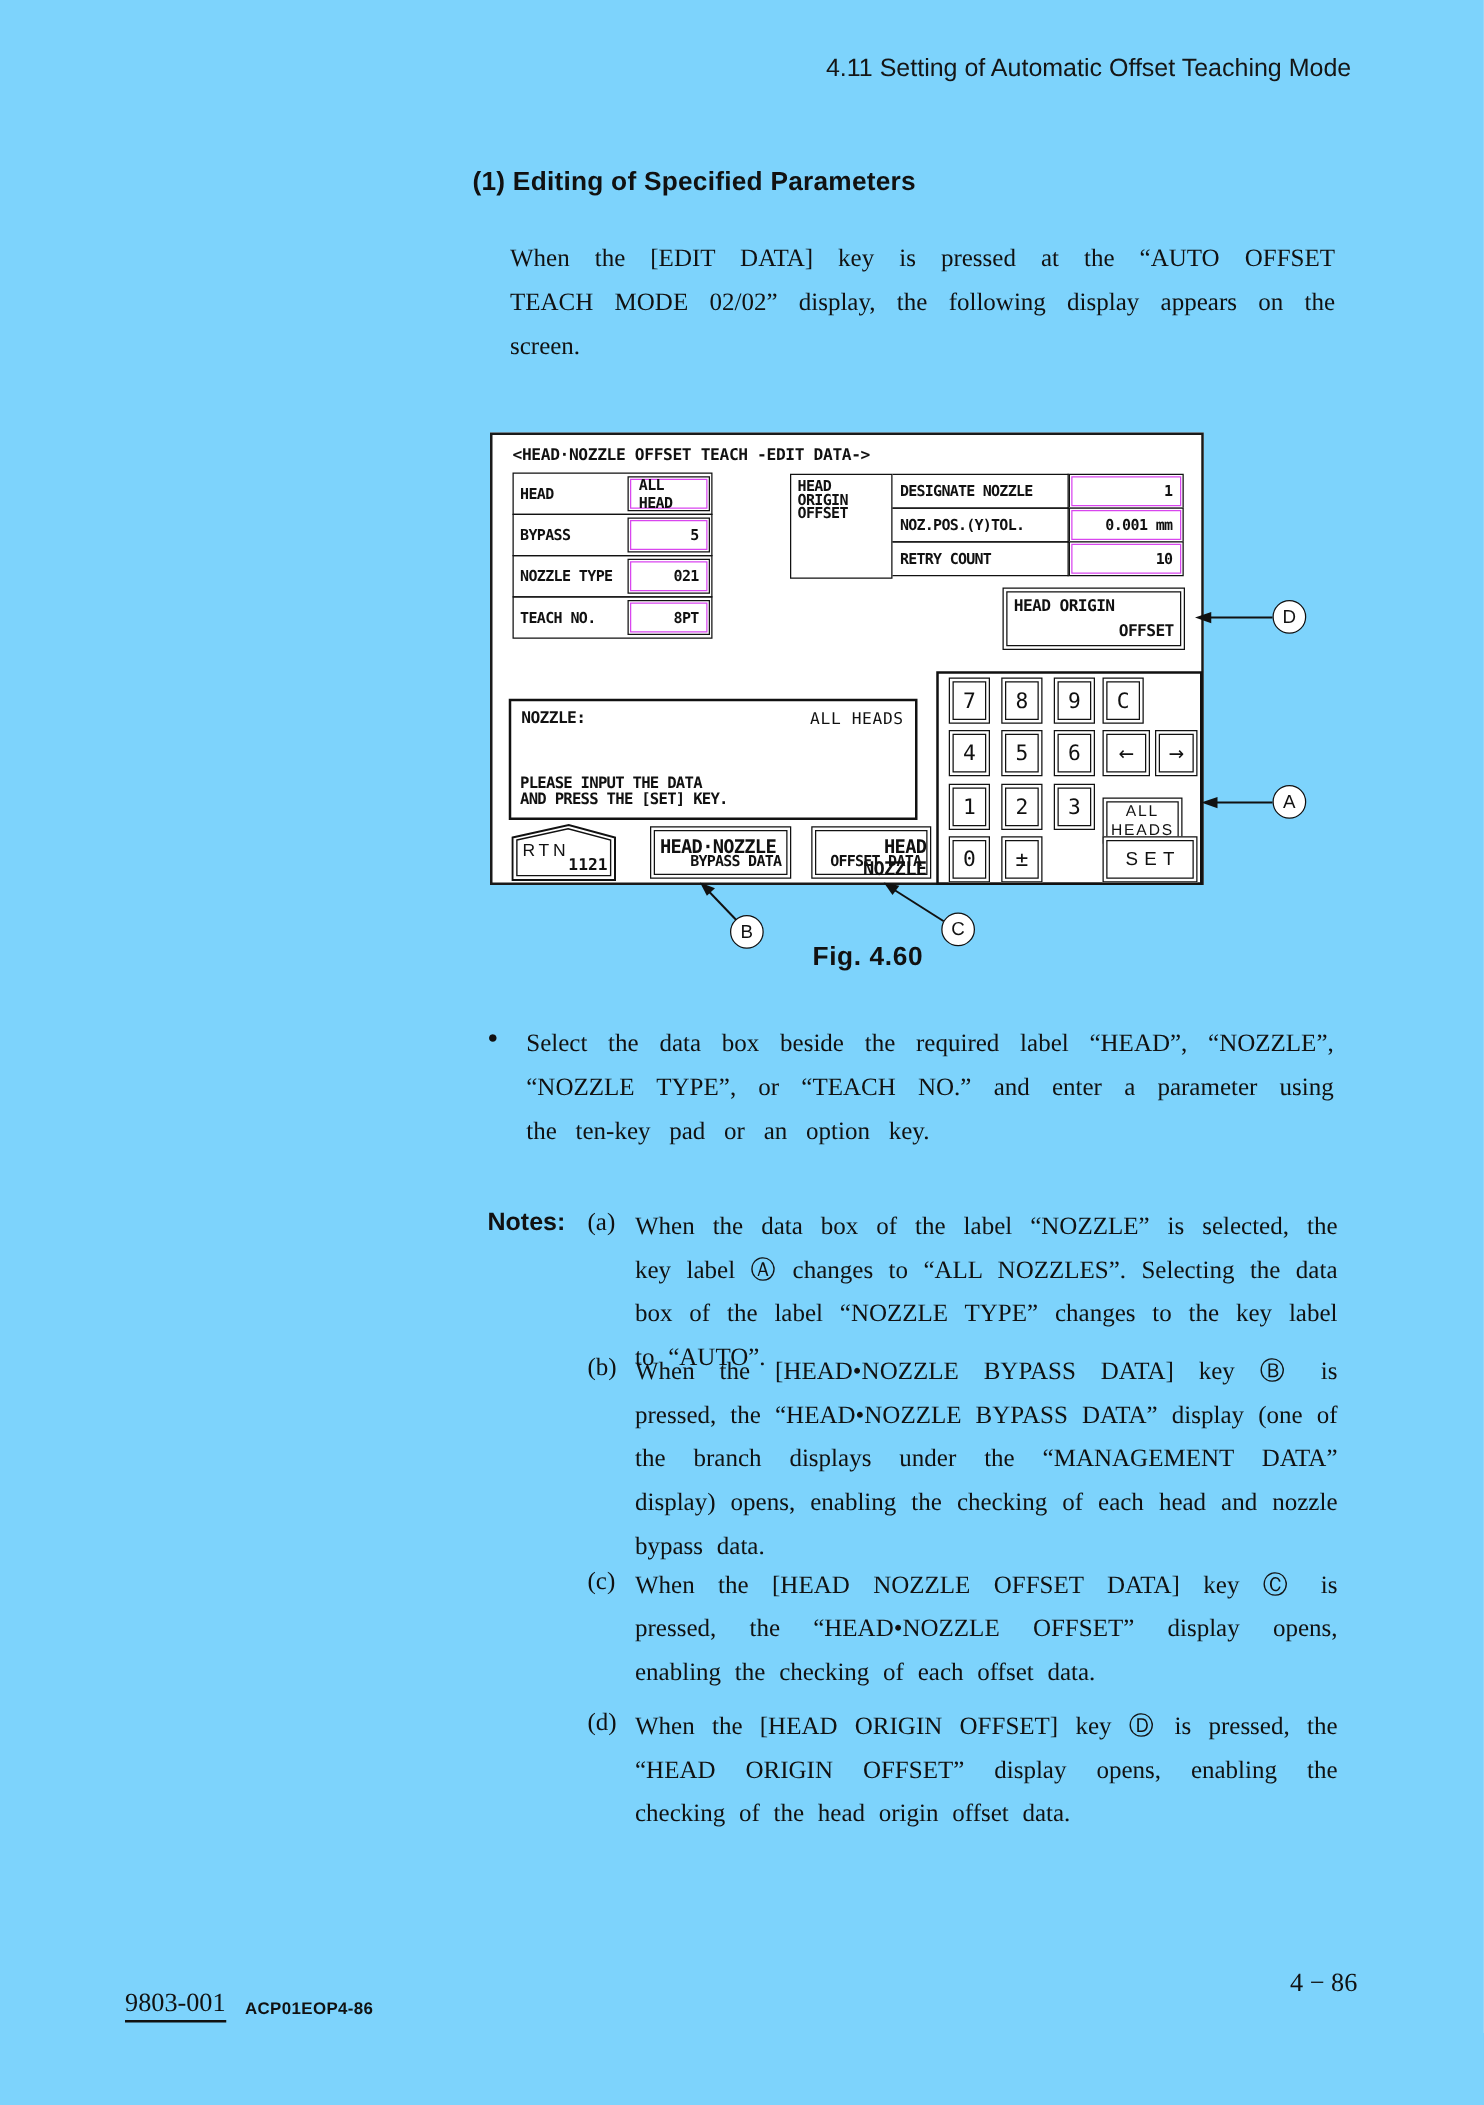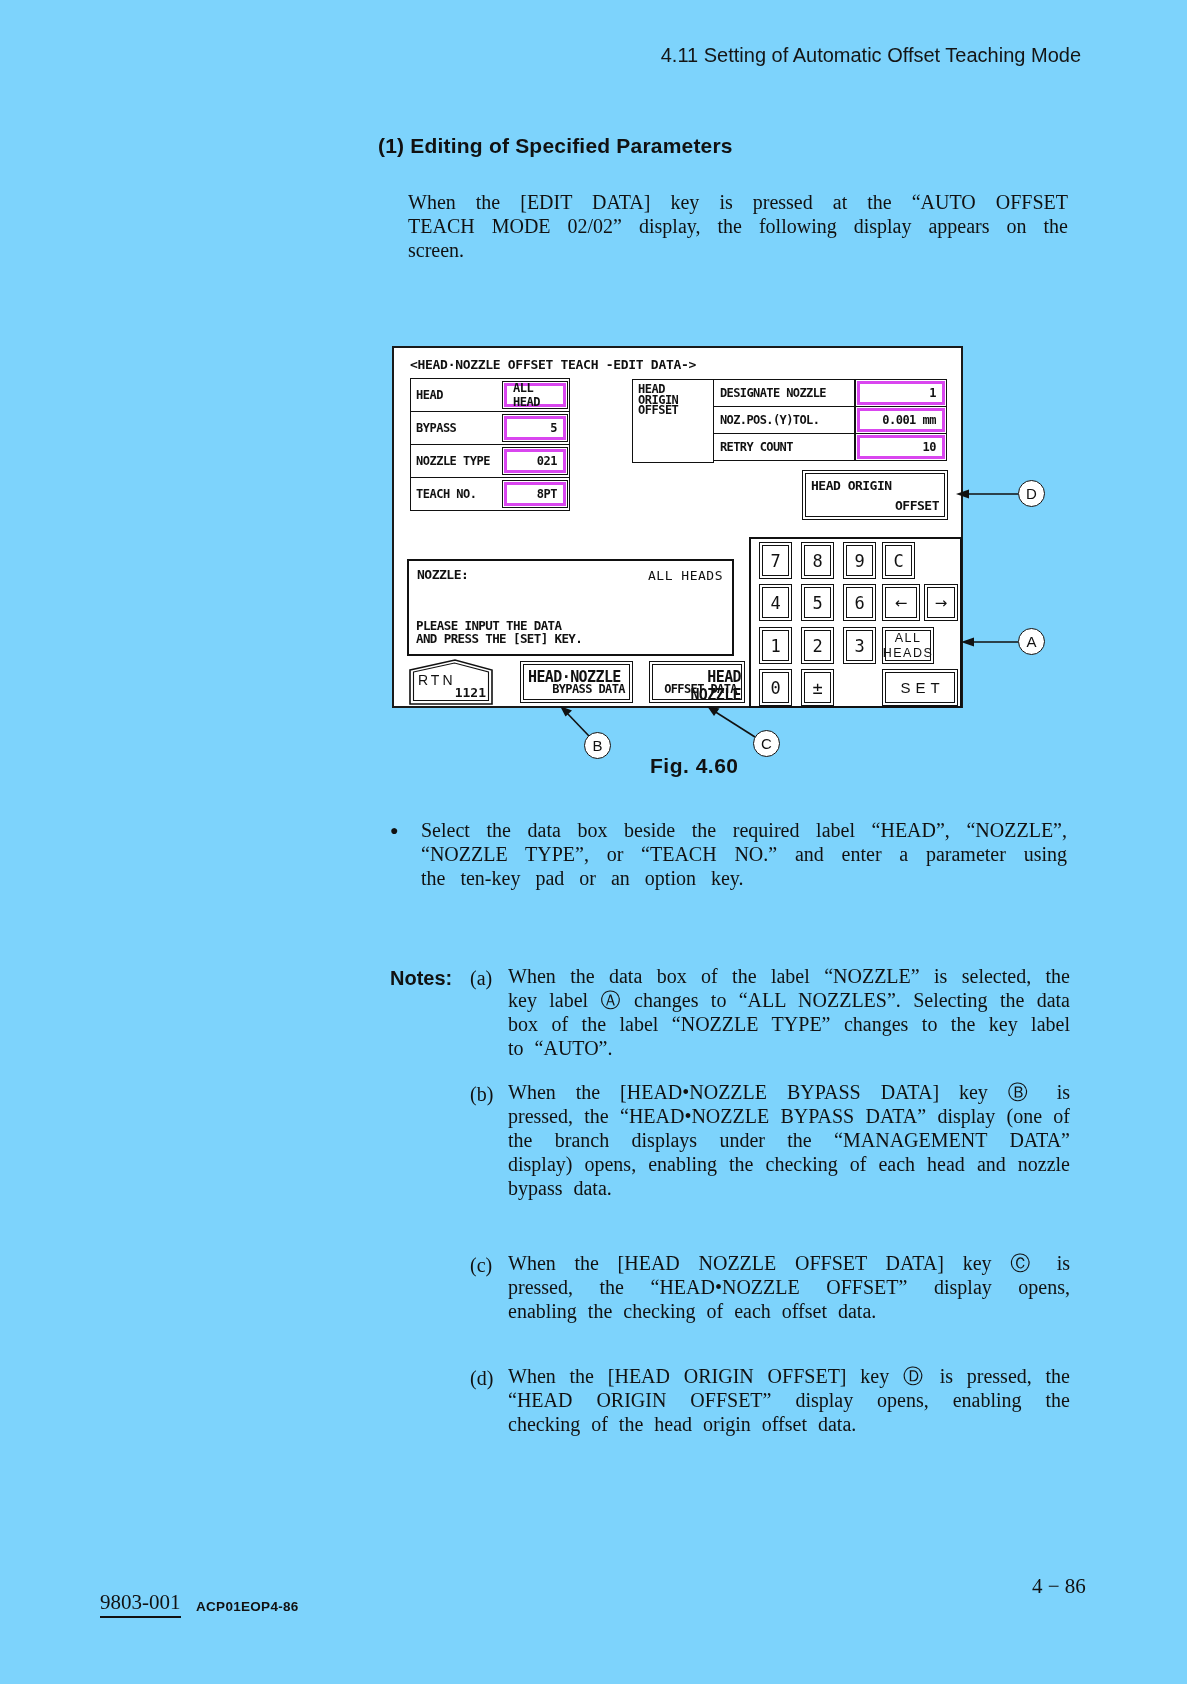--- a/index.html
+++ b/index.html
@@ -3,21 +3,21 @@
 <meta charset="utf-8">
 <style>
   html,body{margin:0;padding:0;background:#e8e8e8;}
   #page{position:relative;width:1187px;height:1684px;background:#7dd3fc;color:#111;
         font-family:"Liberation Serif",serif;overflow:hidden;padding-left:16px;}
   
   .hdr{position:absolute;top:44px;right:122px;font-family:"Liberation Sans",sans-serif;
        font-size:20px;color:#151515;}
   .sec-title{position:absolute;left:378px;top:134px;font-family:"Liberation Sans",sans-serif;
        font-weight:bold;font-size:21px;letter-spacing:.2px;}
-  .para{font-size:20px;line-height:24px;text-align:justify;}
+  .para{font-size:20px;line-height:35px;text-align:justify;}
   .intro{position:absolute;left:408px;top:190px;width:660px;word-spacing:9px;}
   .bullet-wrap{position:absolute;left:390px;top:818px;width:680px;display:flex;}
   .bullet-dot{width:31px;font-size:14px;padding-top:5px;}
   .bullet-text{width:646px;word-spacing:10px;}
   .note{position:absolute;left:390px;width:680px;display:flex;}
   .note-a{top:932px;margin-top:32px;} .note-b{top:1080px;} .note-c{top:1251px;} .note-d{top:1364px;}
   .notes-label{width:80px;font-family:"Liberation Sans",sans-serif;font-weight:bold;font-size:20px;
        line-height:29px;}
   .note-id{width:38px;font-size:20px;line-height:29px;}
   .note-text{flex:1;word-spacing:6px;}
@@ -32,21 +32,21 @@
   .screen-frame{position:absolute;left:392px;top:346px;width:571px;height:362px;
        border:2px solid #1a1a1a;box-sizing:border-box;background:#fff;}
   .mono{font-family:"DejaVu Sans Mono",monospace;}
   .scr-title{position:absolute;left:16px;top:9px;font-weight:bold;font-size:13px;letter-spacing:-.3px;}
   
   .ptable{position:absolute;left:16px;top:31px;width:160px;}
   .prow{position:relative;height:34px;border:1px solid #111;margin-top:-1px;box-sizing:border-box;}
   .prow .plabel{position:absolute;left:5px;top:50%;transform:translateY(-50%);
        font-weight:bold;font-size:12px;letter-spacing:-.5px;}
   .vbox{border:1px solid #111;padding:1px;box-sizing:border-box;background:#fff;}
-  .vbox-in{border:3px solid #d946ef;height:100%;box-sizing:border-box;display:flex;align-items:center;
+  .vbox-in{border:1px solid #d946ef;height:100%;box-sizing:border-box;display:flex;align-items:center;
        justify-content:flex-end;padding:0 6px;font-weight:bold;font-size:12px;letter-spacing:-.5px;}
   .prow .vbox{position:absolute;right:1px;top:2px;bottom:2px;width:66px;}
   
   .mtable{position:absolute;left:238px;top:31px;display:flex;height:84px;}
   .origin-cell{width:82px;border:1px solid #111;box-sizing:border-box;
        font-weight:bold;font-size:12px;line-height:10.5px;padding:4px 0 0 5px;
        white-space:pre-line;letter-spacing:-.5px;}
   .mrows{width:141px;display:flex;flex-direction:column;}
   .mrow{position:relative;height:28px;border:1px solid #111;border-left:none;margin-top:-1px;
        box-sizing:border-box;}
@@ -263,21 +263,21 @@
       <div class="kkey" style="left:50px;top:88px;width:33px;height:37px">
           <div class="key2">
             <div class="key2-in kdigit">2</div>
           </div>
         </div>
       <div class="kkey" style="left:92px;top:88px;width:33px;height:37px">
           <div class="key2">
             <div class="key2-in kdigit">3</div>
           </div>
         </div>
-      <div class="kkey" style="left:131px;top:88px;width:52px;height:37px">
+      <div class="kkey" style="left:131px;top:99px;width:64px;height:37px">
           <div class="key2">
             <div class="key2-in ktext">ALL
 HEADS</div>
           </div>
         </div>
 
       <div class="kkey" style="left:8px;top:130px;width:33px;height:37px">
           <div class="key2">
             <div class="key2-in kdigit">0</div>
           </div>

